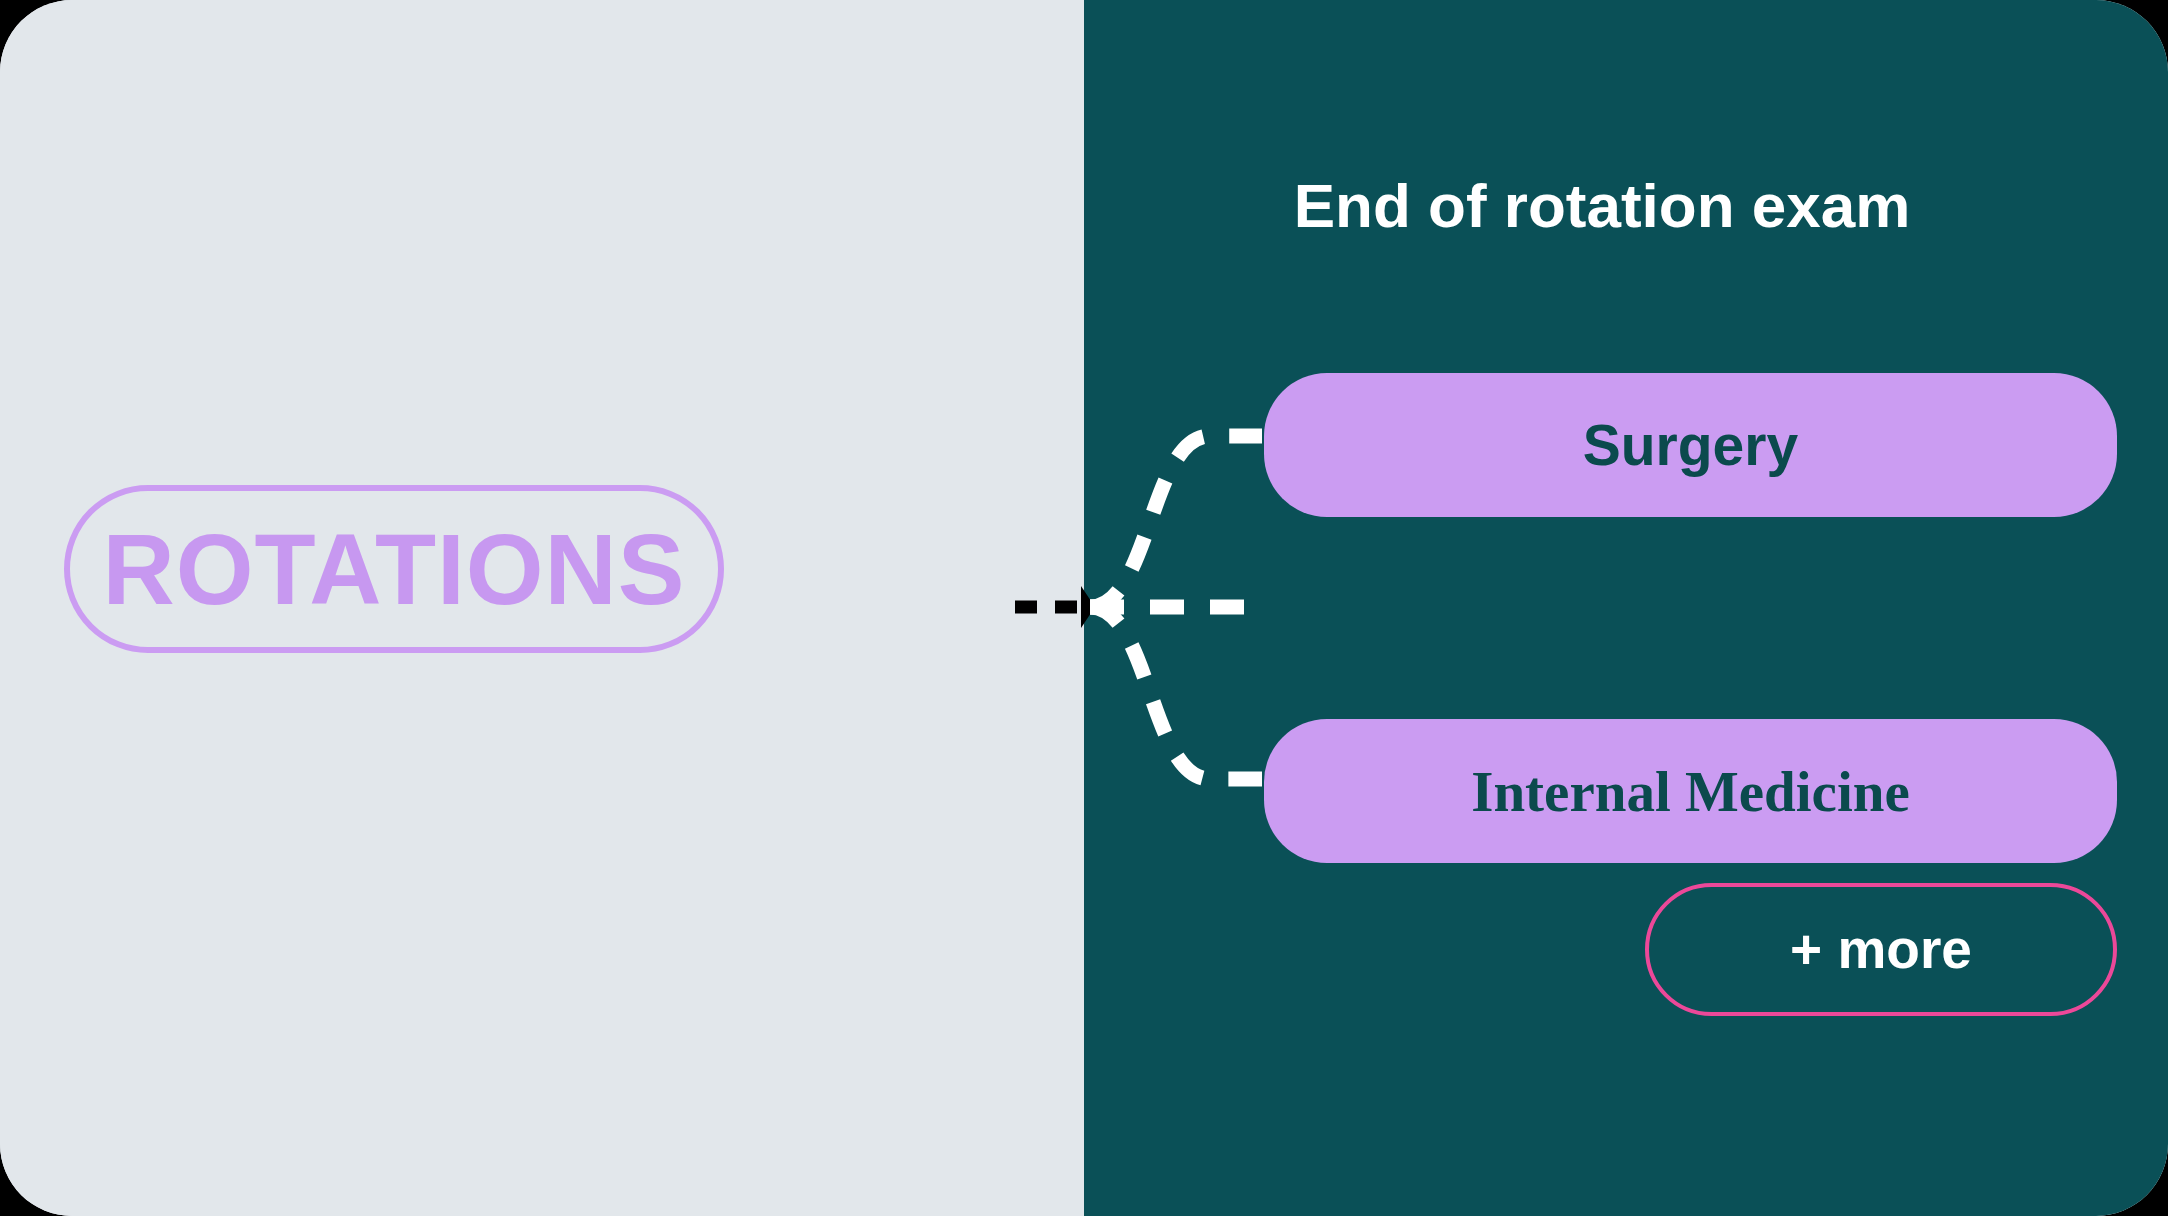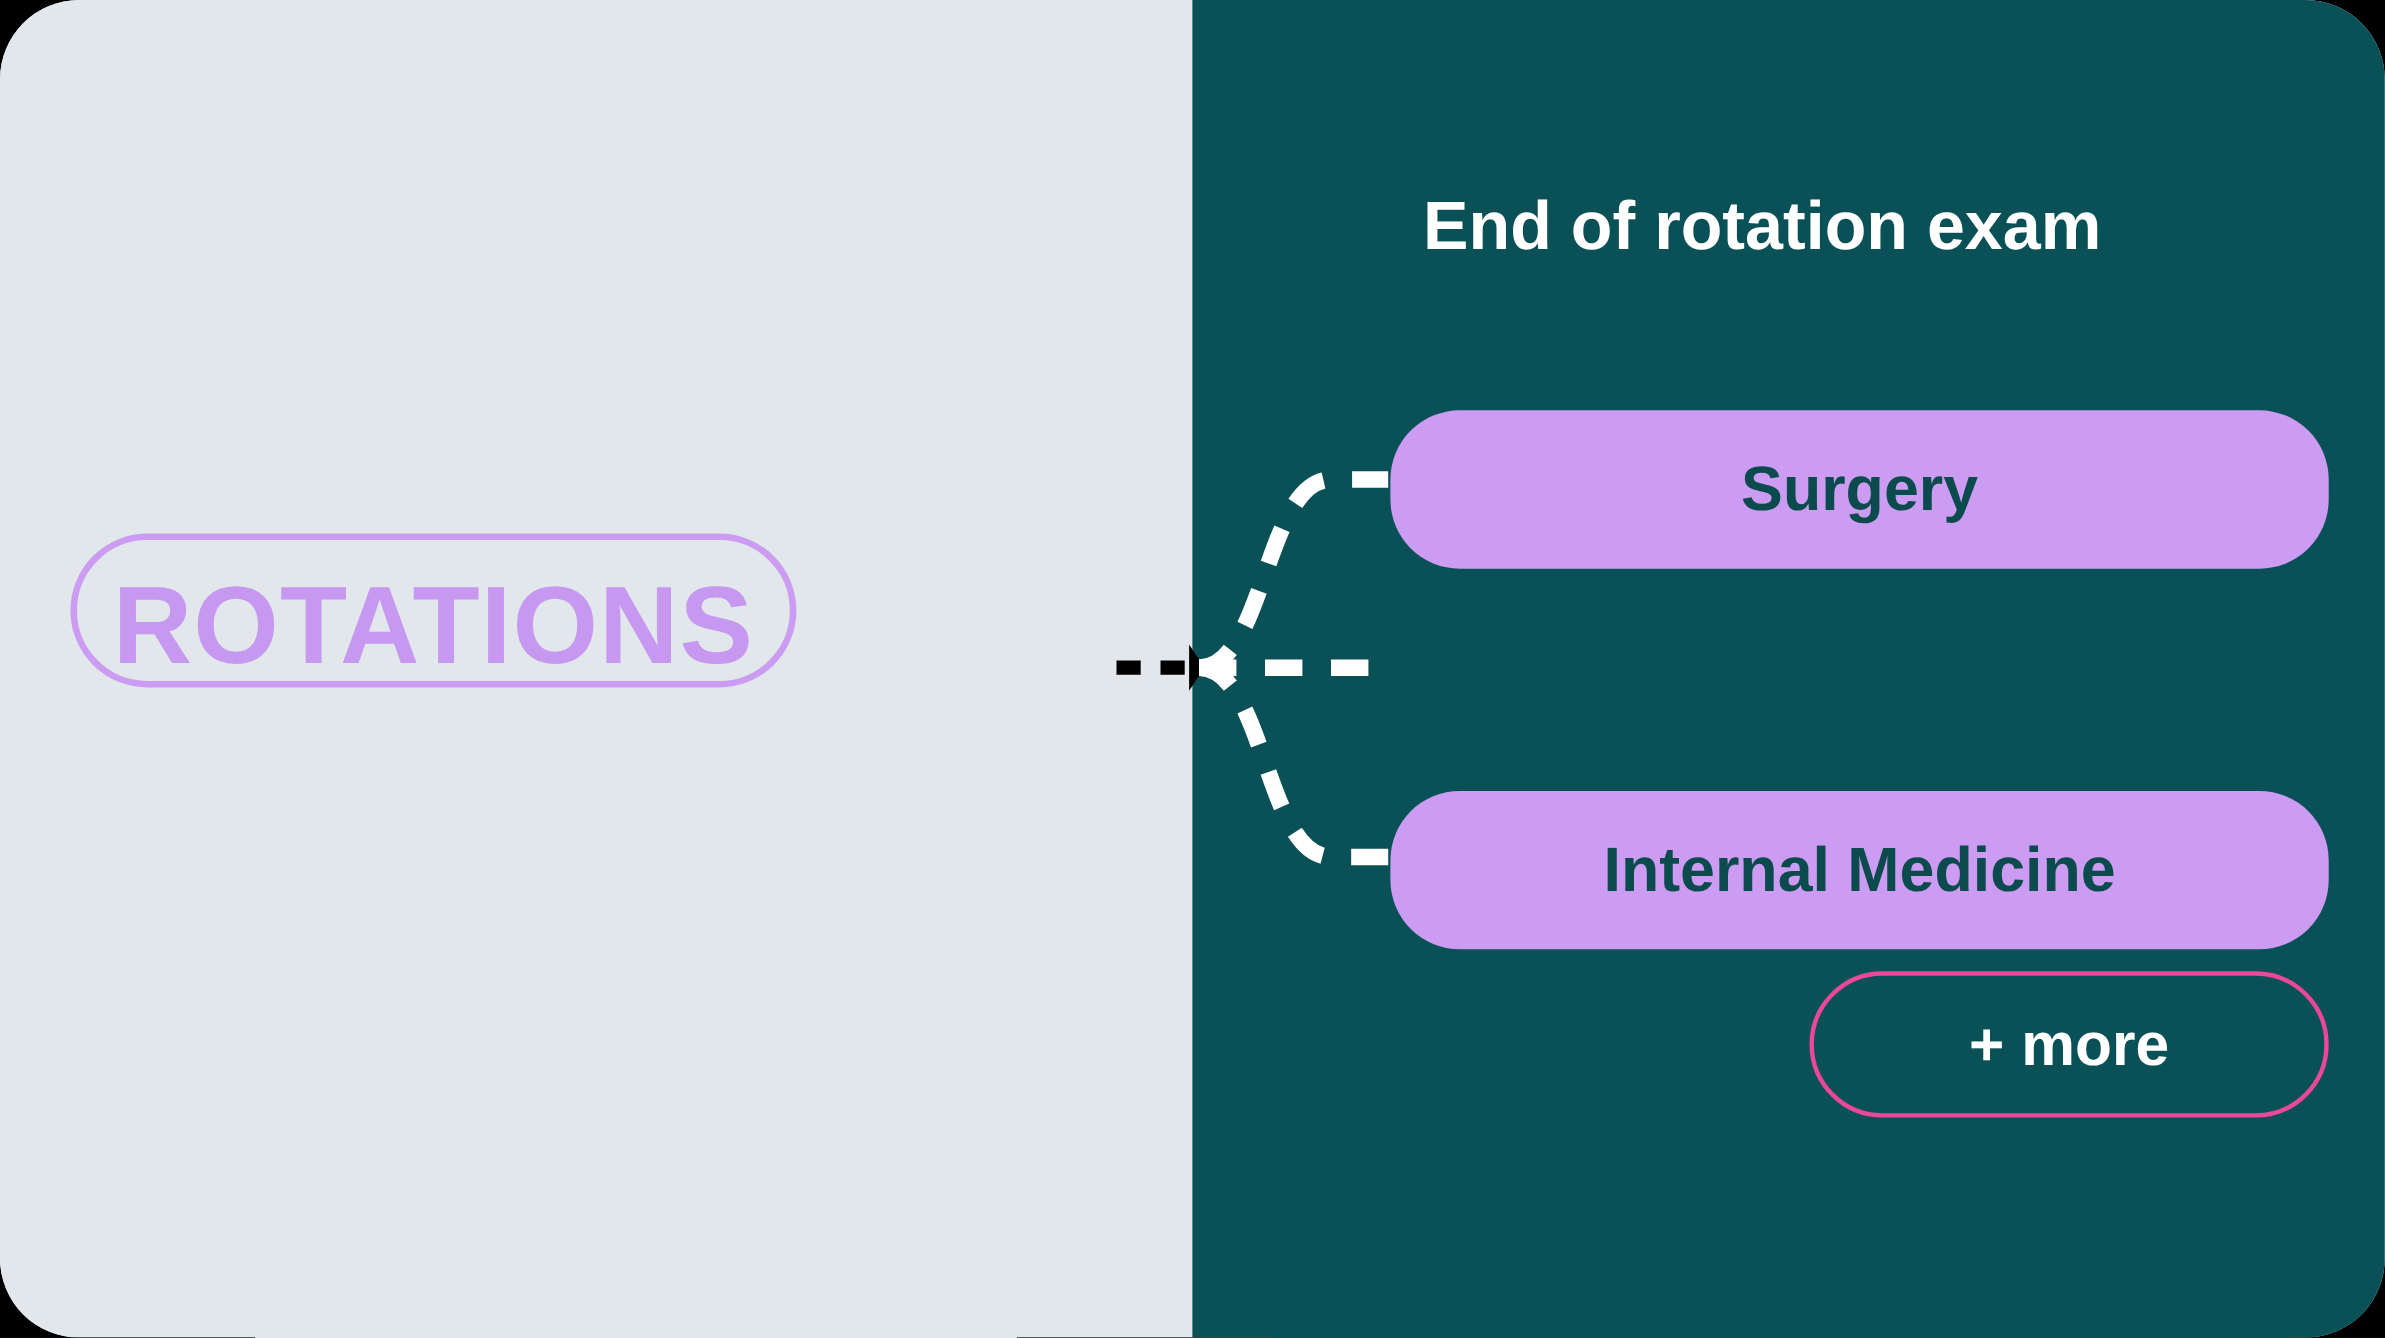--- a/index.html
+++ b/index.html
@@ -32,27 +32,27 @@
     width: 1084px;
     height: 1216px;
     background: #e2e7eb;
   }
 
   .rotations-pill {
     position: absolute;
     left: 64px;
     top: 485px;
     width: 660px;
-    height: 140px;
+    height: 168px;
     box-sizing: border-box;
     border: 6px solid #cb9cf2;
     border-radius: 90px;
     background: transparent;
     display: flex;
-    align-items: flex-end;
+    align-items: center;
     justify-content: center;
   }
   .rotations-pill .label {
     font-size: 100px;
     font-weight: 700;
     letter-spacing: 1px;
     color: #c798f0;
     line-height: 1;
     white-space: nowrap;
   }
@@ -93,21 +93,21 @@
     align-items: center;
     justify-content: center;
     color: #0b4a4d;
     font-size: 57px;
     font-weight: 700;
     line-height: 1;
     white-space: nowrap;
   }
   .exam-pill.p0 { top: 373px; }
   .exam-pill.p1 { top: 546px; }
-  .exam-pill.p2 { top: 719px; }
+  .exam-pill.p2 { top: 719px; font-family: Liberation Serif, serif; }
 
   .more-button {
     position: absolute;
     left: 561px;
     top: 883px;
     width: 472px;
     height: 133px;
     box-sizing: border-box;
     background: transparent;
     border: 4px solid #ec4899;

